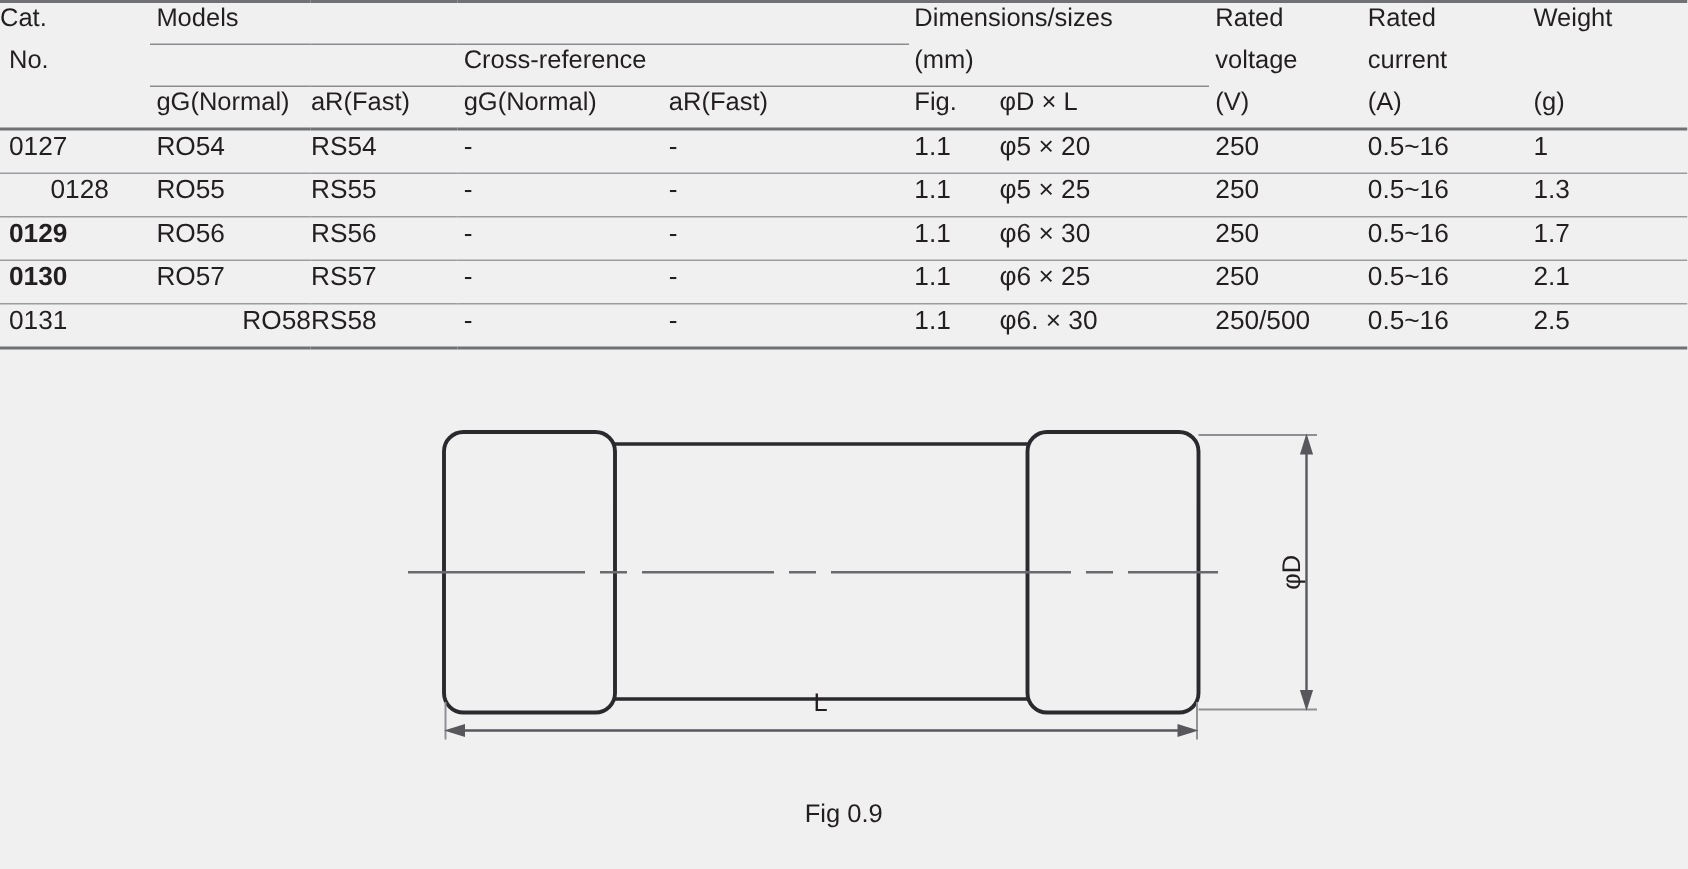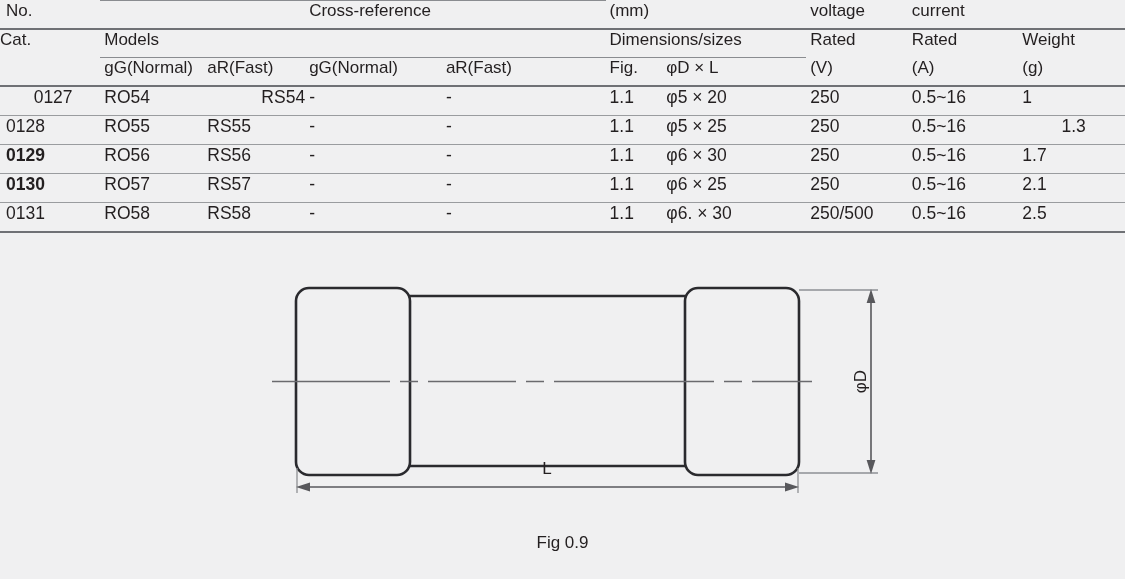--- a/index.html
+++ b/index.html
@@ -94,82 +94,82 @@
   }
 </style>
 </head>
 <body>
 
 <div id="spec-table-wrap">
   <table class="spec">
 
     <tbody>
         <tr>
-      <td class="hcell c-cat" style="padding-left:6px;">No.</td>
-      <td class="hcell" colspan="2" style="padding-left:4px;border-top:1.5px solid #8a8c90;"></td>
-      <td class="hcell" colspan="2" style="padding-left:4px;border-top:1.5px solid #8a8c90;">
-        <span>Cross-reference</span>
-      </td>
-      <td class="hcell" colspan="2" style="padding-left:4px;">(mm)</td>
-      <td class="hcell" style="padding-left:4px;">voltage</td>
-      <td class="hcell" style="padding-left:4px;">current</td>
-      <td class="hcell" style="padding-left:4px;"></td>
-    </tr>
-
-    <tr>
       <td class="hcell c-cat rule-top" rowspan="1">Cat.</td>
       <td class="hcell c-gg rule-top" colspan="4" style="padding-left:4px;">
         <span>Models</span>
       </td>
       <td class="hcell c-fig rule-top" colspan="2" style="padding-left:4px;">
         <span>Dimensions/sizes</span>
       </td>
       <td class="hcell c-volt rule-top" style="padding-left:4px;">Rated</td>
       <td class="hcell c-curr rule-top" style="padding-left:4px;">Rated</td>
       <td class="hcell c-wt rule-top" style="padding-left:4px;">Weight</td>
+    </tr>
+
+    <tr>
+      <td class="hcell c-cat" style="padding-left:6px;">No.</td>
+      <td class="hcell" colspan="2" style="padding-left:4px;border-top:1.5px solid #8a8c90;"></td>
+      <td class="hcell" colspan="2" style="padding-left:4px;border-top:1.5px solid #8a8c90;">
+        <span>Cross-reference</span>
+      </td>
+      <td class="hcell" colspan="2" style="padding-left:4px;">(mm)</td>
+      <td class="hcell" style="padding-left:4px;">voltage</td>
+      <td class="hcell" style="padding-left:4px;">current</td>
+      <td class="hcell" style="padding-left:4px;"></td>
     </tr>
 
     <tr>
       <td class="hcell c-cat rule-head-bottom"></td>
       <td class="hcell c-gg rule-head-bottom" style="padding-left:4px;border-top:1.5px solid #8a8c90;">gG(Normal)</td>
       <td class="hcell c-ar rule-head-bottom" style="border-top:1.5px solid #8a8c90;">aR(Fast)</td>
       <td class="hcell c-xgg rule-head-bottom" style="padding-left:4px;border-top:1.5px solid #8a8c90;">gG(Normal)</td>
       <td class="hcell c-xar rule-head-bottom" style="border-top:1.5px solid #8a8c90;">aR(Fast)</td>
       <td class="hcell c-fig rule-head-bottom" style="padding-left:4px;border-top:1.5px solid #8a8c90;margin-top:44px;">Fig.</td>
       <td class="hcell c-dim rule-head-bottom" style="border-top:1.5px solid #8a8c90;">φD × L</td>
       <td class="hcell c-volt rule-head-bottom" style="padding-left:4px;">(V)</td>
       <td class="hcell c-curr rule-head-bottom" style="padding-left:4px;">(A)</td>
       <td class="hcell c-wt rule-head-bottom" style="padding-left:4px;">(g)</td>
     </tr>
 
     </tbody>
       <tbody id="table-body">
         <tr>
-          <td class="dcell c-cat rule-row" style="padding-left: 6px; text-align: center;">0127</td>
+          <td class="dcell c-cat rule-row" style="padding-left: 6px;">0127</td>
           <td class="dcell c-gg rule-row" style="padding-left: 4px;">RO54</td>
-          <td class="dcell c-ar rule-row" style="padding-left: 0px; text-align: right;">RS54</td>
+          <td class="dcell c-ar rule-row" style="padding-left: 0px;">RS54</td>
           <td class="dcell c-xgg rule-row" style="padding-left: 4px;">-</td>
           <td class="dcell c-xar rule-row" style="padding-left: 0px;">-</td>
           <td class="dcell c-fig rule-row" style="padding-left: 4px;">1.1</td>
           <td class="dcell c-dim rule-row" style="padding-left: 0px;">φ5 × 20</td>
           <td class="dcell c-volt rule-row" style="padding-left: 4px;">250</td>
           <td class="dcell c-curr rule-row" style="padding-left: 4px;">0.5~16</td>
           <td class="dcell c-wt rule-row" style="padding-left: 4px;">1</td>
         </tr>
         <tr>
-          <td class="dcell c-cat rule-row" style="padding-left: 6px;">0128</td>
+          <td class="dcell c-cat rule-row" style="padding-left: 6px; text-align: center;">0128</td>
           <td class="dcell c-gg rule-row" style="padding-left: 4px;">RO55</td>
           <td class="dcell c-ar rule-row" style="padding-left: 0px;">RS55</td>
           <td class="dcell c-xgg rule-row" style="padding-left: 4px;">-</td>
           <td class="dcell c-xar rule-row" style="padding-left: 0px;">-</td>
           <td class="dcell c-fig rule-row" style="padding-left: 4px;">1.1</td>
           <td class="dcell c-dim rule-row" style="padding-left: 0px;">φ5 × 25</td>
           <td class="dcell c-volt rule-row" style="padding-left: 4px;">250</td>
           <td class="dcell c-curr rule-row" style="padding-left: 4px;">0.5~16</td>
-          <td class="dcell c-wt rule-row" style="padding-left: 4px; text-align: center;">1.3</td>
+          <td class="dcell c-wt rule-row" style="padding-left: 4px;">1.3</td>
         </tr>
         <tr>
           <td class="dcell c-cat rule-row" style="padding-left: 6px; font-weight: bold;">0129</td>
           <td class="dcell c-gg rule-row" style="padding-left: 4px;">RO56</td>
           <td class="dcell c-ar rule-row" style="padding-left: 0px;">RS56</td>
           <td class="dcell c-xgg rule-row" style="padding-left: 4px;">-</td>
           <td class="dcell c-xar rule-row" style="padding-left: 0px;">-</td>
           <td class="dcell c-fig rule-row" style="padding-left: 4px;">1.1</td>
           <td class="dcell c-dim rule-row" style="padding-left: 0px;">φ6 × 30</td>
           <td class="dcell c-volt rule-row" style="padding-left: 4px;">250</td>
@@ -183,21 +183,21 @@
           <td class="dcell c-xgg rule-row" style="padding-left: 4px;">-</td>
           <td class="dcell c-xar rule-row" style="padding-left: 0px;">-</td>
           <td class="dcell c-fig rule-row" style="padding-left: 4px;">1.1</td>
           <td class="dcell c-dim rule-row" style="padding-left: 0px;">φ6 × 25</td>
           <td class="dcell c-volt rule-row" style="padding-left: 4px;">250</td>
           <td class="dcell c-curr rule-row" style="padding-left: 4px;">0.5~16</td>
           <td class="dcell c-wt rule-row" style="padding-left: 4px;">2.1</td>
         </tr>
         <tr>
           <td class="dcell c-cat rule-last" style="padding-left: 6px;">0131</td>
-          <td class="dcell c-gg rule-last" style="padding-left: 4px;">RO58</td>
+          <td class="dcell c-gg rule-last" style="padding-left: 4px; text-align: right;">RO58</td>
           <td class="dcell c-ar rule-last" style="padding-left: 0px;">RS58</td>
           <td class="dcell c-xgg rule-last" style="padding-left: 4px;">-</td>
           <td class="dcell c-xar rule-last" style="padding-left: 0px;">-</td>
           <td class="dcell c-fig rule-last" style="padding-left: 4px;">1.1</td>
           <td class="dcell c-dim rule-last" style="padding-left: 0px;">φ6. × 30</td>
           <td class="dcell c-volt rule-last" style="padding-left: 4px; margin-left: 48px;">250/500</td>
           <td class="dcell c-curr rule-last" style="padding-left: 4px;">0.5~16</td>
           <td class="dcell c-wt rule-last" style="padding-left: 4px;">2.5</td>
         </tr>
       </tbody>

